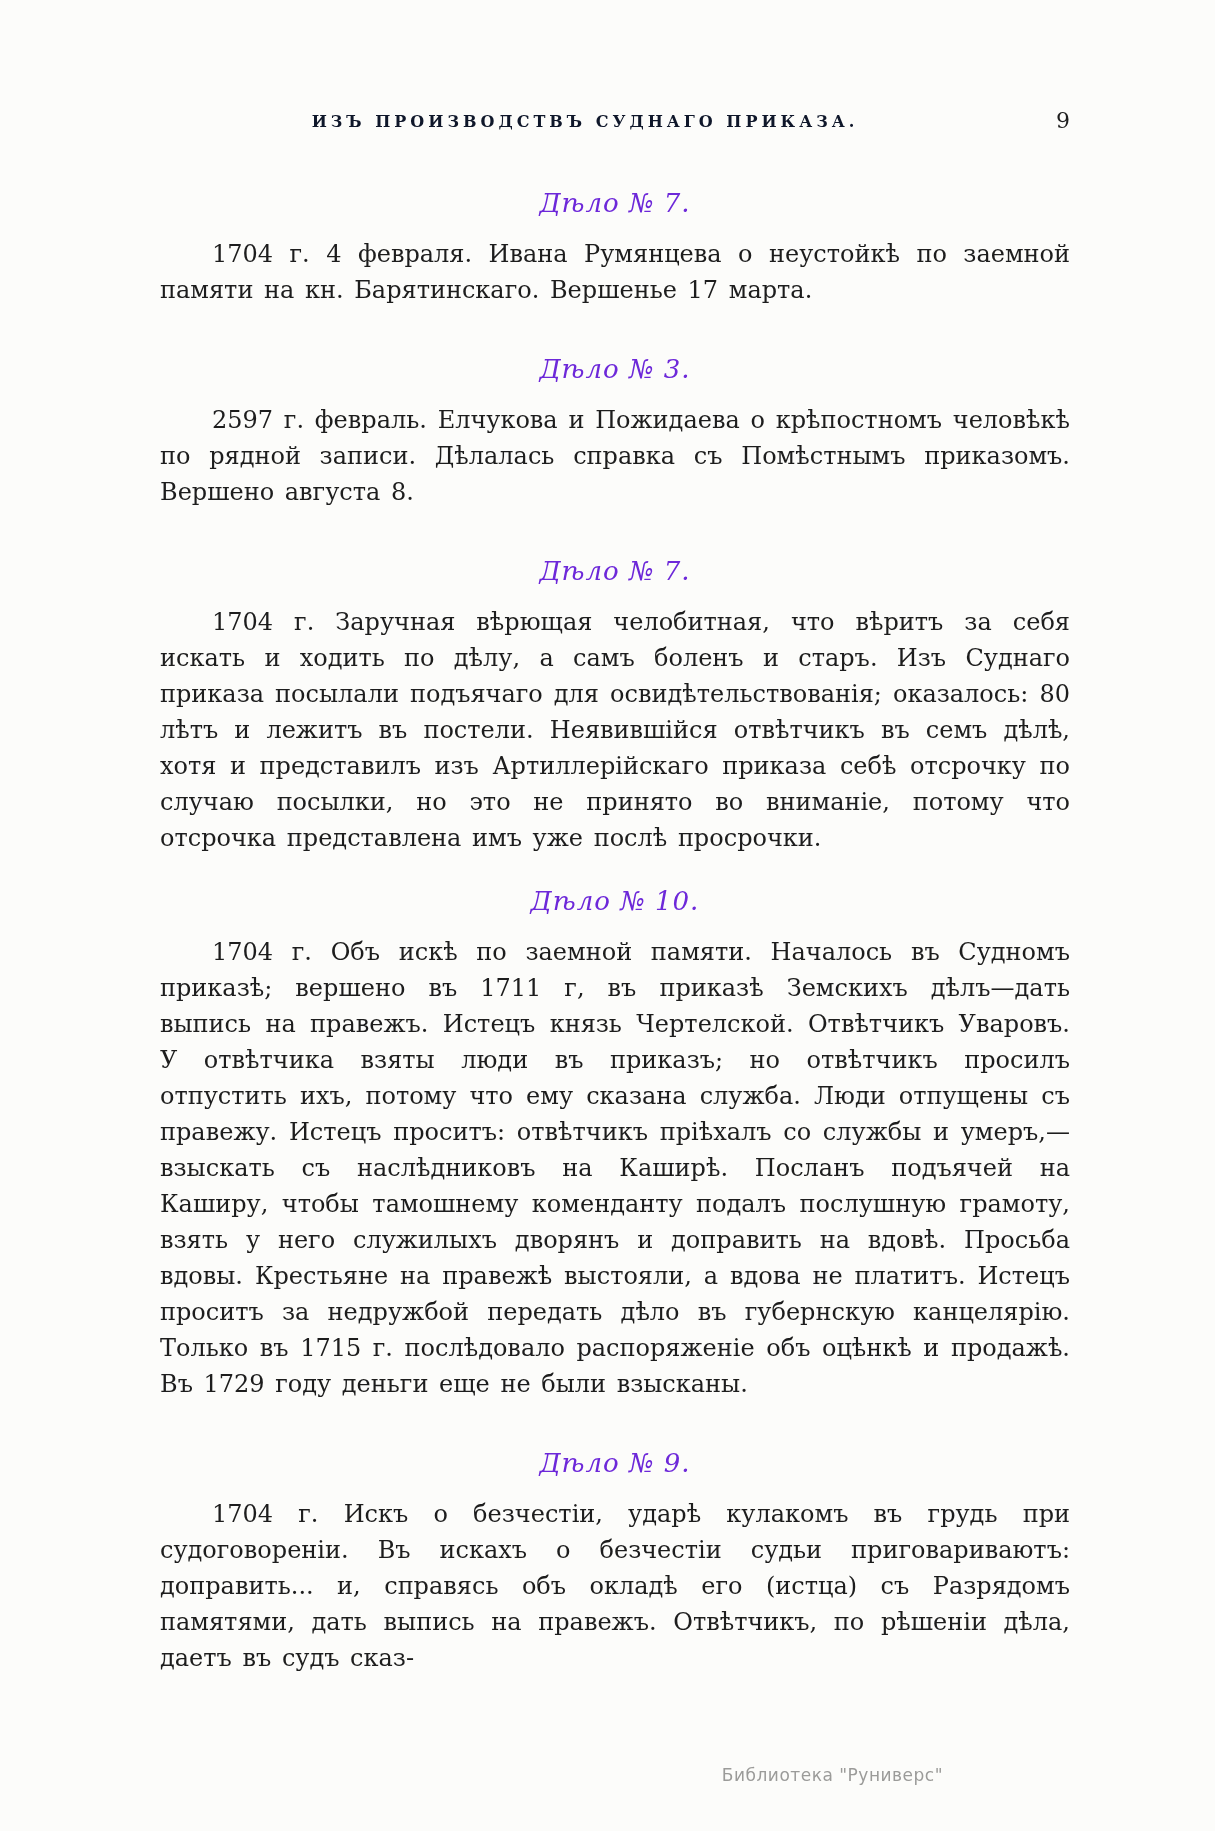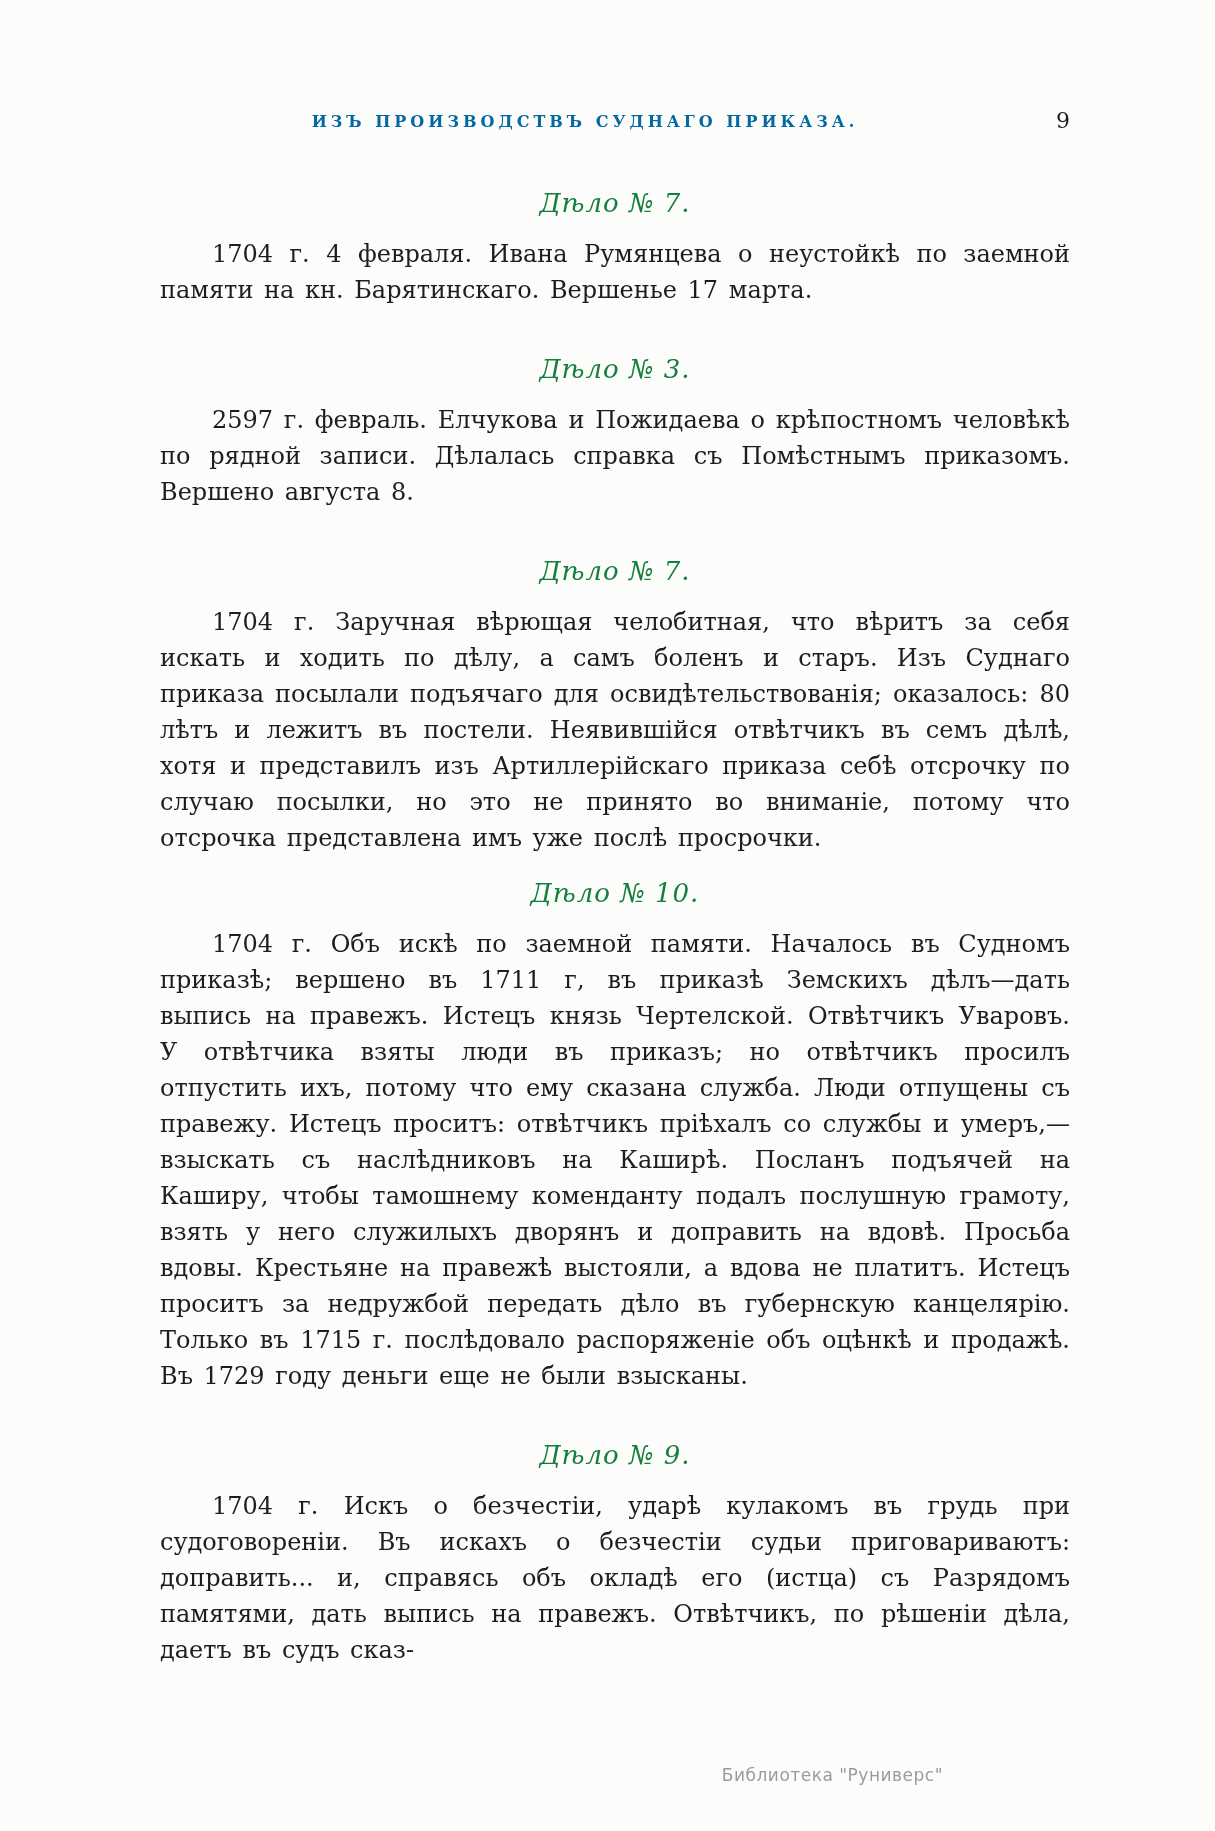--- a/index.html
+++ b/index.html
@@ -25,44 +25,44 @@
     position: relative;
     margin: 112px 145px 0 160px;
     height: 30px;
   }
   .running-title {
     display: block;
     text-align: center;
     font-size: 16px;
     font-weight: 600;
     letter-spacing: 4px;
-    color: #0369a1;
+    color: #0f172a;
     padding-right: 60px;
   }
   .page-number {
     position: absolute;
     right: 0;
     top: -4px;
     font-size: 22px;
     color: #1d1d1d;
   }
   .content {
     margin: 0 145px 0 160px;
   }
   .case-heading {
     margin: 46px 0 18px 0;
     text-align: center;
     font-style: italic;
     font-weight: normal;
     font-size: 26px;
     letter-spacing: 1px;
-    color: #15803d;
+    color: #6d28d9;
   }
   .case-heading.tight {
-    margin-top: 22px;
+    margin-top: 30px;
   }
   .para {
     margin: 0 0 10px 0;
     font-size: 24px;
     line-height: 36px;
     text-align: justify;
     text-indent: 52px;
     word-spacing: 3px;
     color: #1d1d1d;
   }

